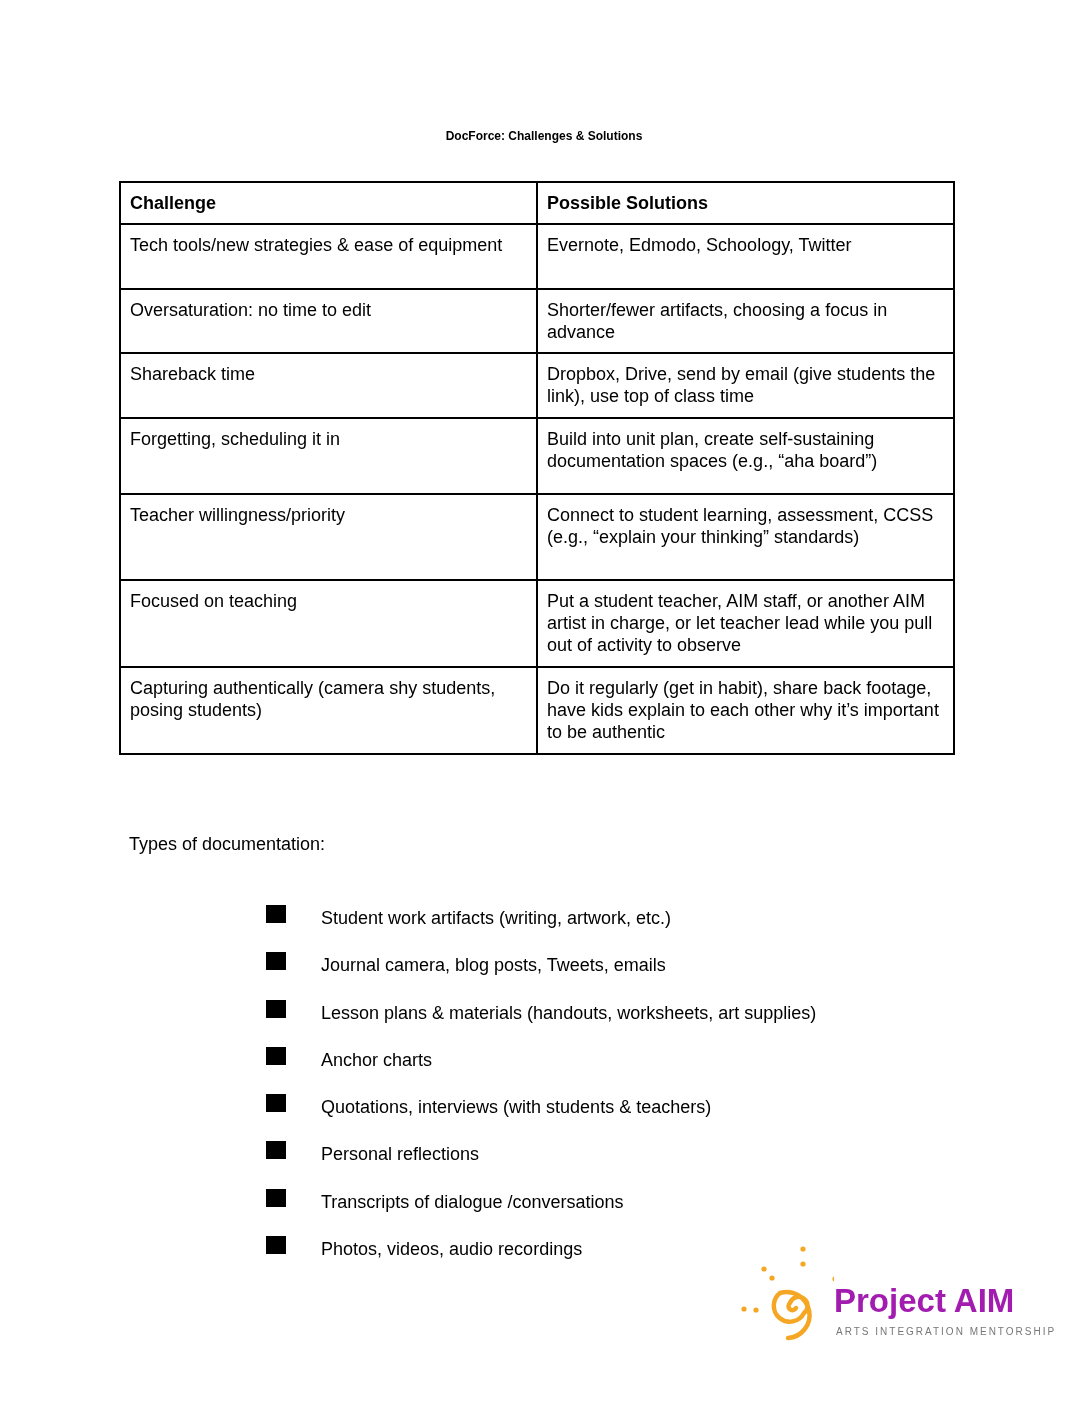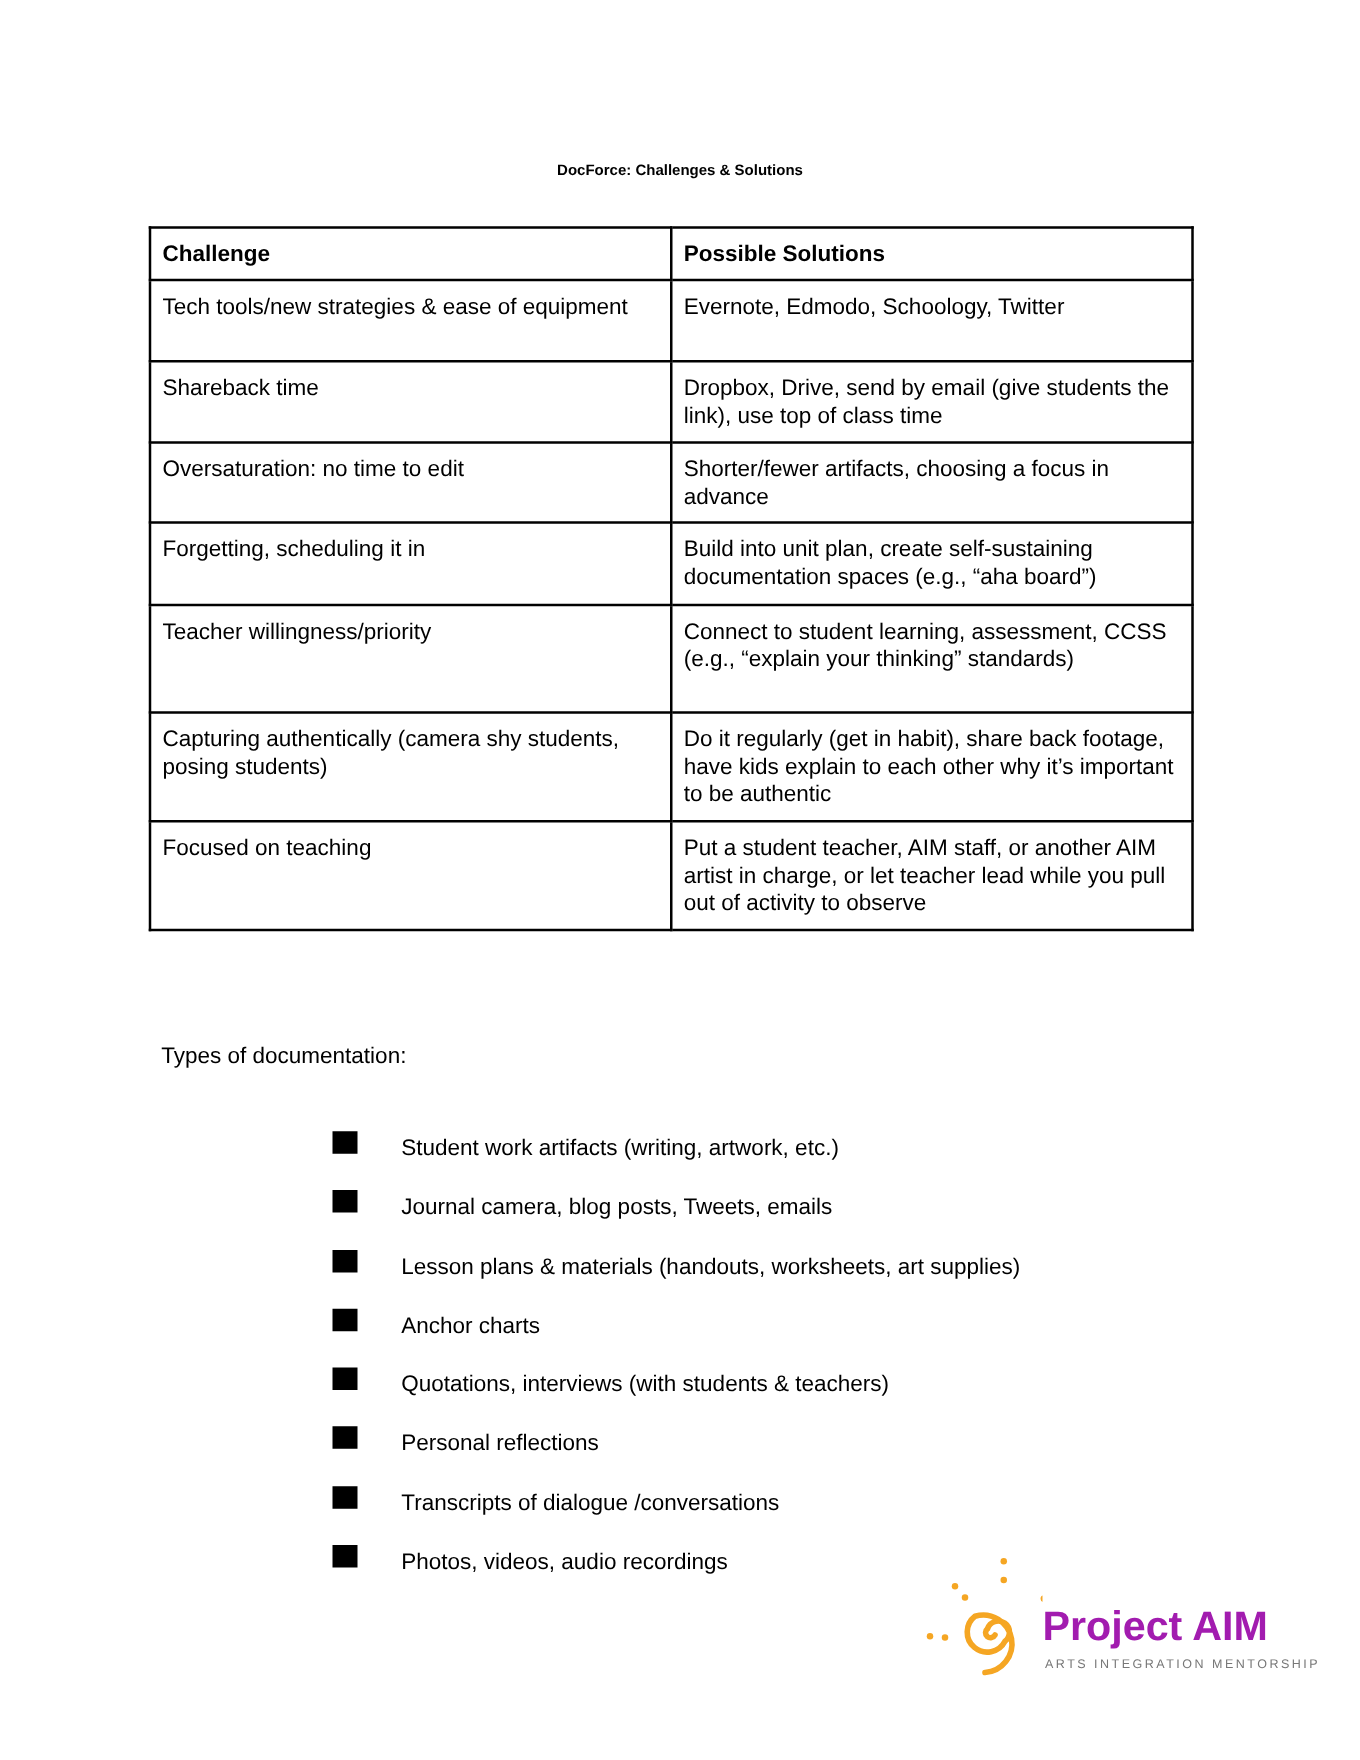--- a/index.html
+++ b/index.html
@@ -61,43 +61,43 @@
     </colgroup>
   <tbody>
       <tr style="height:42px">
     <th>Challenge</th>
     <th>Possible Solutions</th>
   </tr>
   <tr style="height:65px">
     <td>Tech tools/new strategies &amp; ease of equipment</td>
     <td>Evernote, Edmodo, Schoology, Twitter</td>
   </tr>
+  <tr style="height:64px">
+    <td>Oversaturation: no time to edit</td>
+    <td>Shorter/fewer artifacts, choosing a focus in advance</td>
+  </tr>
   <tr style="height:65px">
     <td>Shareback time</td>
     <td>Dropbox, Drive, send by email (give students the link), use top of class time</td>
   </tr>
-  <tr style="height:64px">
-    <td>Oversaturation: no time to edit</td>
-    <td>Shorter/fewer artifacts, choosing a focus in advance</td>
-  </tr>
-  <tr style="height:66px">
+  <tr style="height:76px">
     <td>Forgetting, scheduling it in</td>
     <td>Build into unit plan, create self-sustaining documentation spaces (e.g., “aha board”)</td>
   </tr>
   <tr style="height:86px">
     <td>Teacher willingness/priority</td>
     <td>Connect to student learning, assessment, CCSS (e.g., “explain your thinking” standards)</td>
   </tr>
   <tr style="height:87px">
+    <td>Focused on teaching</td>
+    <td>Put a student teacher, AIM staff, or another AIM artist in charge, or let teacher lead while you pull out of activity to observe</td>
+  </tr>
+  <tr style="height:87px">
     <td>Capturing authentically (camera shy students, posing students)</td>
     <td>Do it regularly (get in habit), share back footage, have kids explain to each other why it’s important to be authentic</td>
-  </tr>
-  <tr style="height:87px">
-    <td>Focused on teaching</td>
-    <td>Put a student teacher, AIM staff, or another AIM artist in charge, or let teacher lead while you pull out of activity to observe</td>
   </tr>
 </tbody>
   </table>
 
 <div class="section-heading">Types of documentation:</div>
 
 <ul class="doc-types">
   <li>
       <span class="bullet"></span>
       <span class="bullet-text">Student work artifacts (writing, artwork, etc.)</span>

